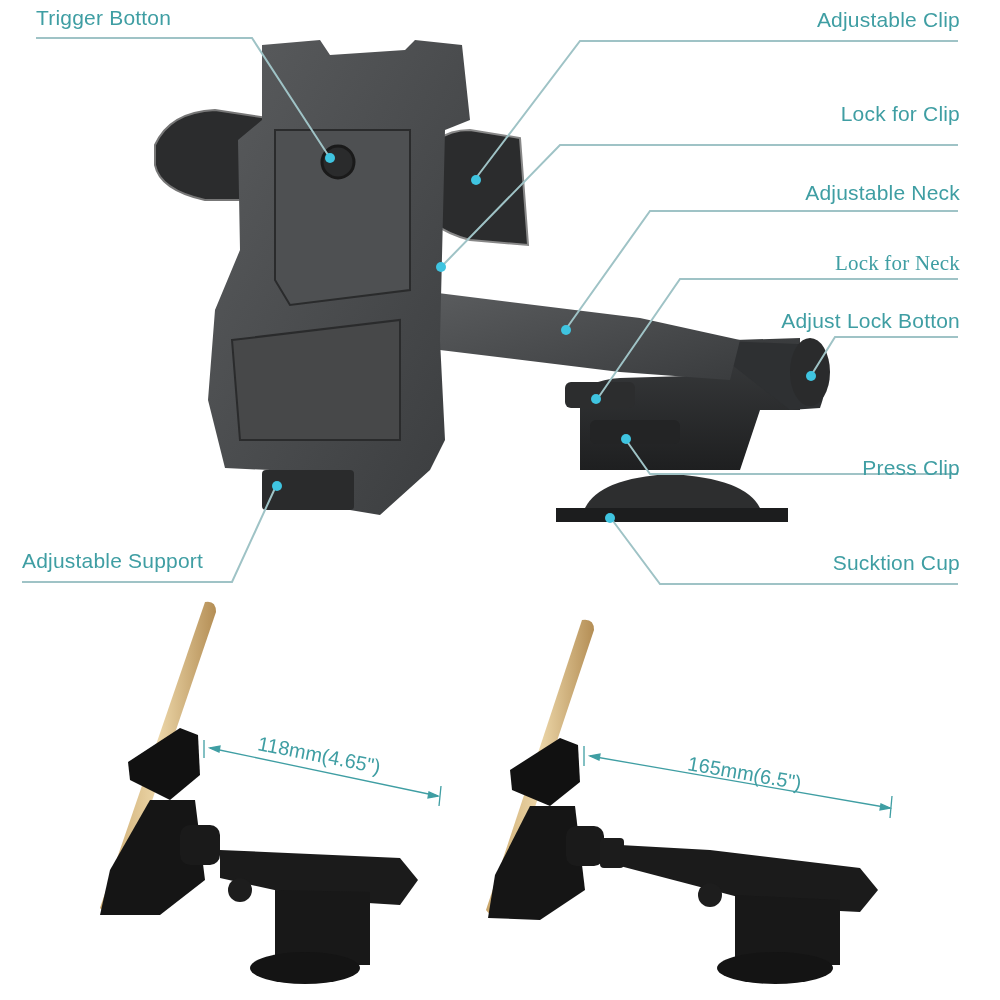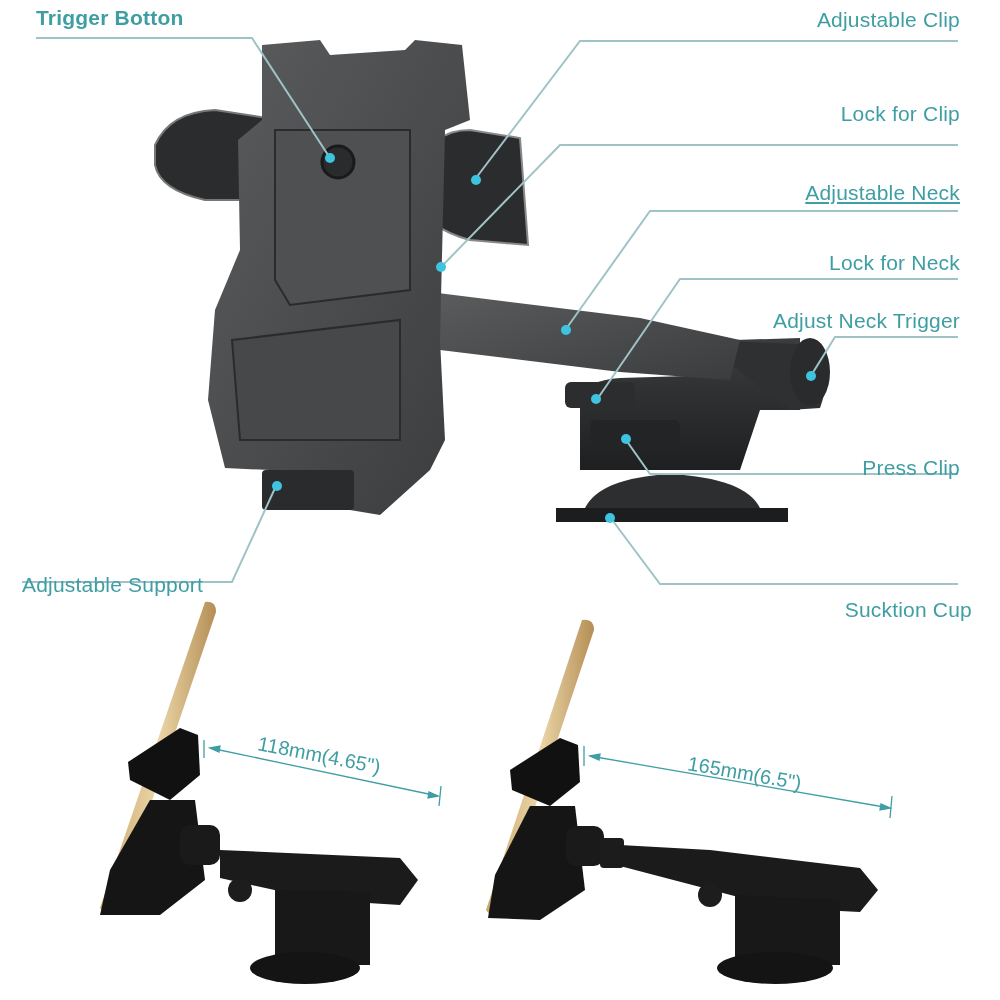--- a/index.html
+++ b/index.html
@@ -115,26 +115,26 @@
     <g stroke="#3f9ea3" stroke-width="1.3" fill="#3f9ea3">
       <line x1="590" y1="756" x2="890" y2="808"></line>
       <line x1="584" y1="746" x2="584" y2="766"></line>
       <line x1="892" y1="796" x2="890" y2="818"></line>
       <polygon points="590,756 600,754 599,760"></polygon>
       <polygon points="890,808 880,810 881,804"></polygon>
     </g>
   </svg>
 
   
-  <div class="label" style="left:36px; top:6px;font-weight:bold;">Trigger Botton</div>
+  <div class="label" style="left:36px; top:6px;">Trigger Botton</div>
   <div class="label right" style="right:40px; top:8px;">Adjustable Clip</div>
   <div class="label right" style="right:40px; top:102px;">Lock for Clip</div>
-  <div class="label right" style="right:40px; top:181px;text-decoration:underline;">Adjustable Neck</div>
-  <div class="label right" style="right:40px; top:251px;">Lock for Neck</div>
-  <div class="label right" style="right:40px; top:309px;">Adjust Neck Trigger</div>
+  <div class="label right" style="right:40px; top:181px;">Adjustable Neck</div>
+  <div class="label right" style="right:40px; top:251px;font-family:Liberation Serif, serif;">Lock for Neck</div>
+  <div class="label right" style="right:40px; top:309px;">Adjust Lock Botton</div>
   <div class="label right" style="right:40px; top:456px;">Press Clip</div>
-  <div class="label right" style="right:28px; top:551px;margin-top:47px;">Sucktion Cup</div>
-  <div class="label" style="left:22px; top:549px;margin-top:24px;">Adjustable Support</div>
+  <div class="label right" style="right:40px; top:551px;">Sucktion Cup</div>
+  <div class="label" style="left:22px; top:549px;">Adjustable Support</div>
 
   
   <div class="dim" style="left:258px; top:732px; transform: rotate(11deg);">118mm(4.65")</div>
   <div class="dim" style="left:688px; top:752px; transform: rotate(10deg);">165mm(6.5")</div>
 </div>
 
 </body></html>

